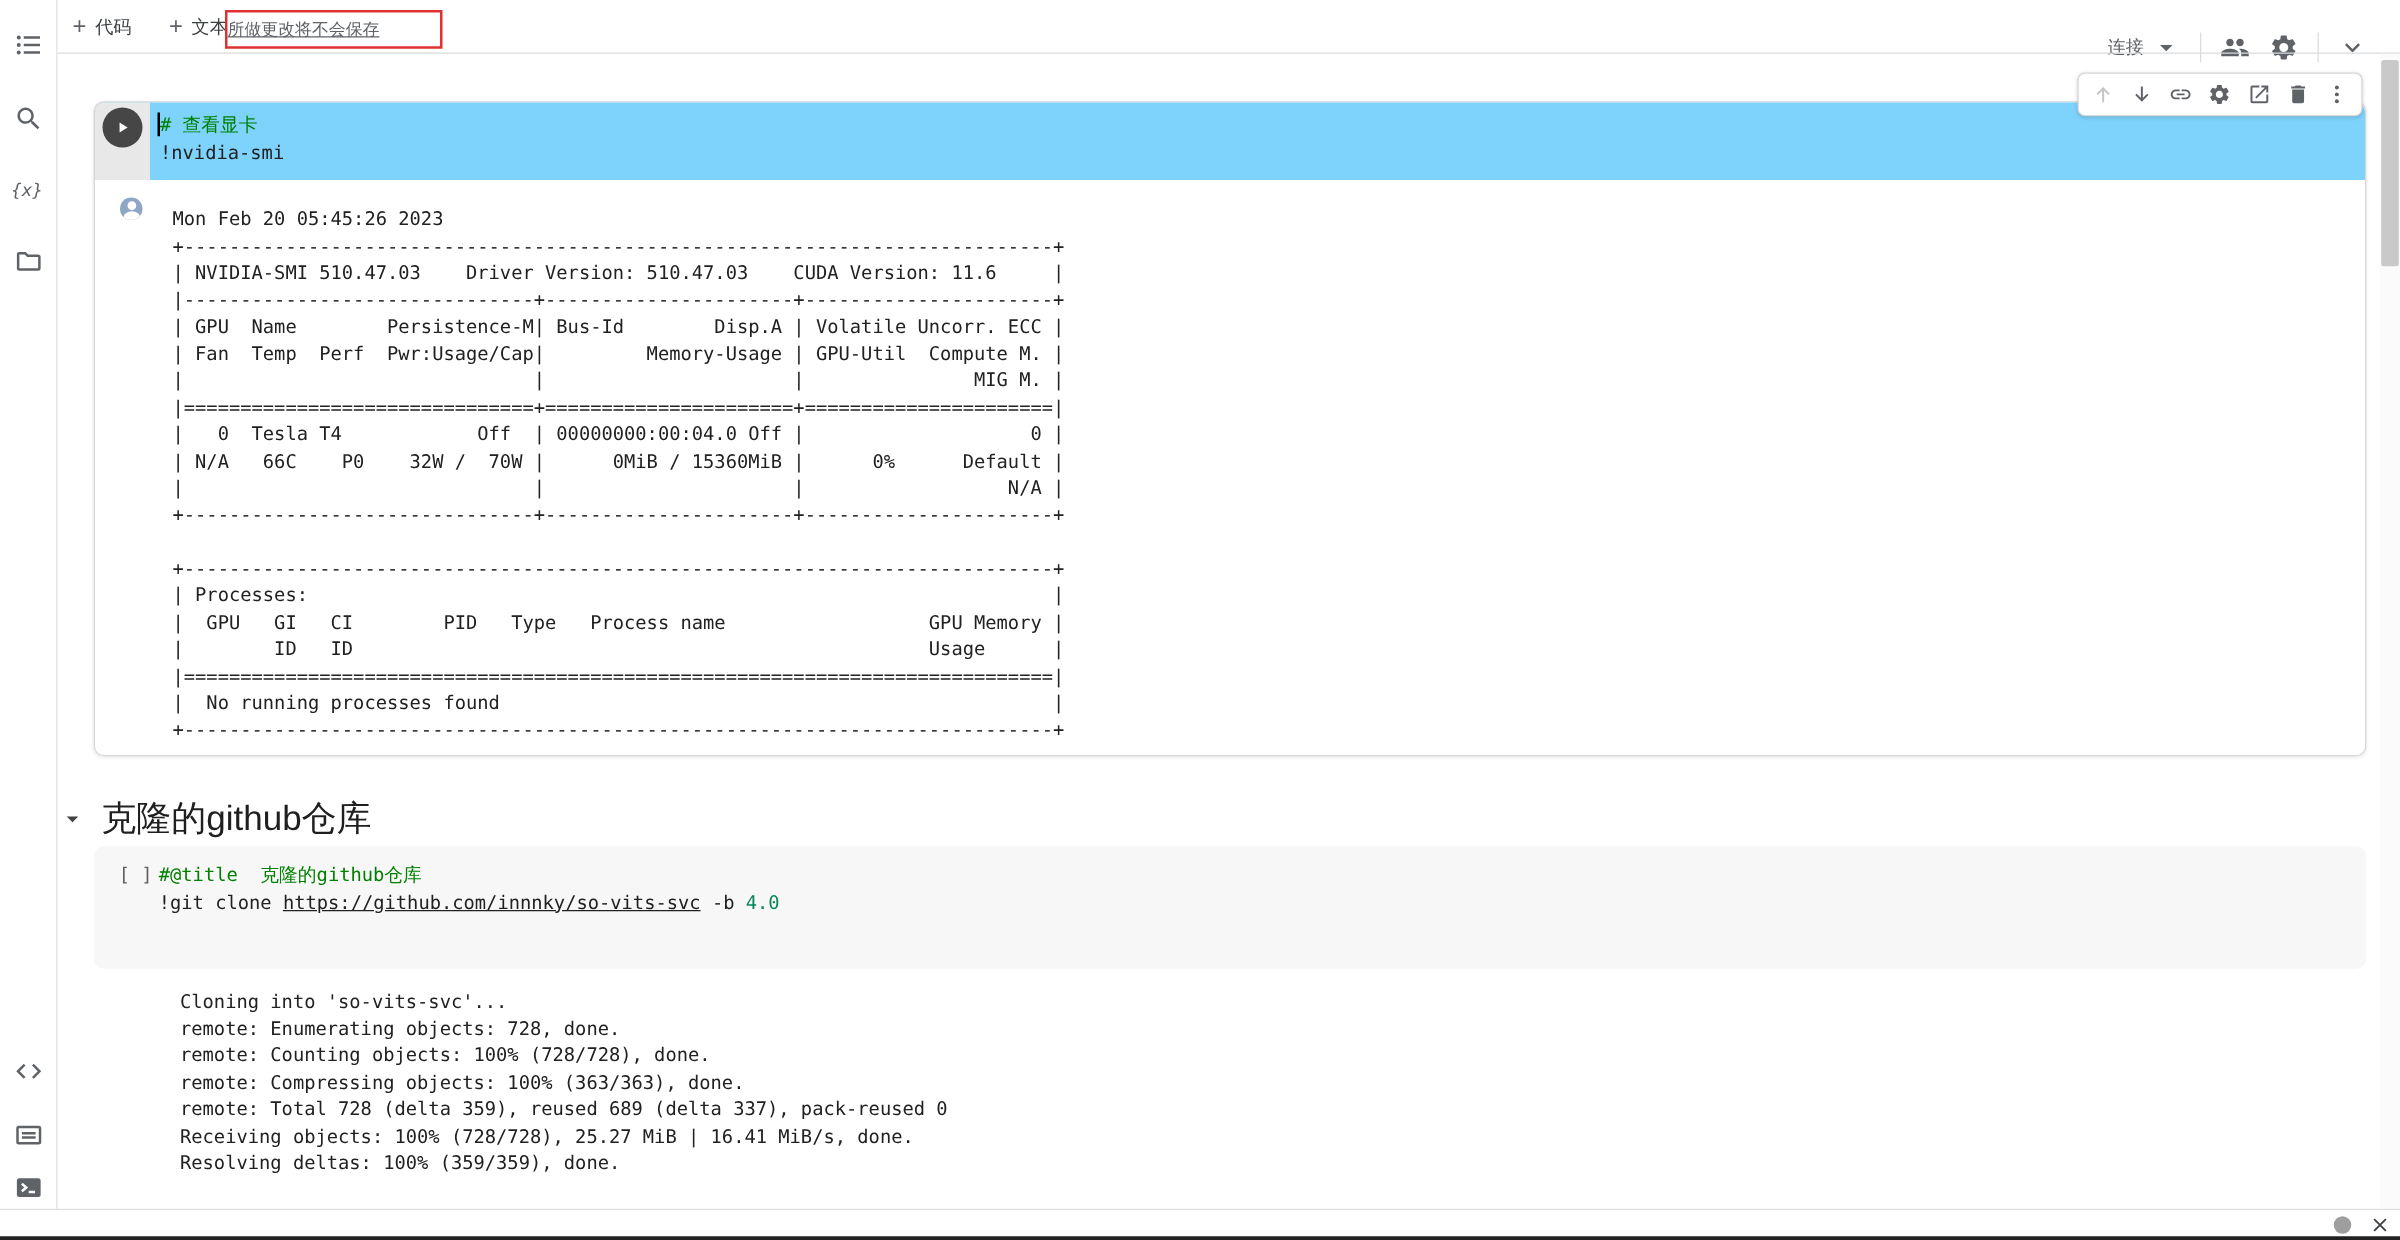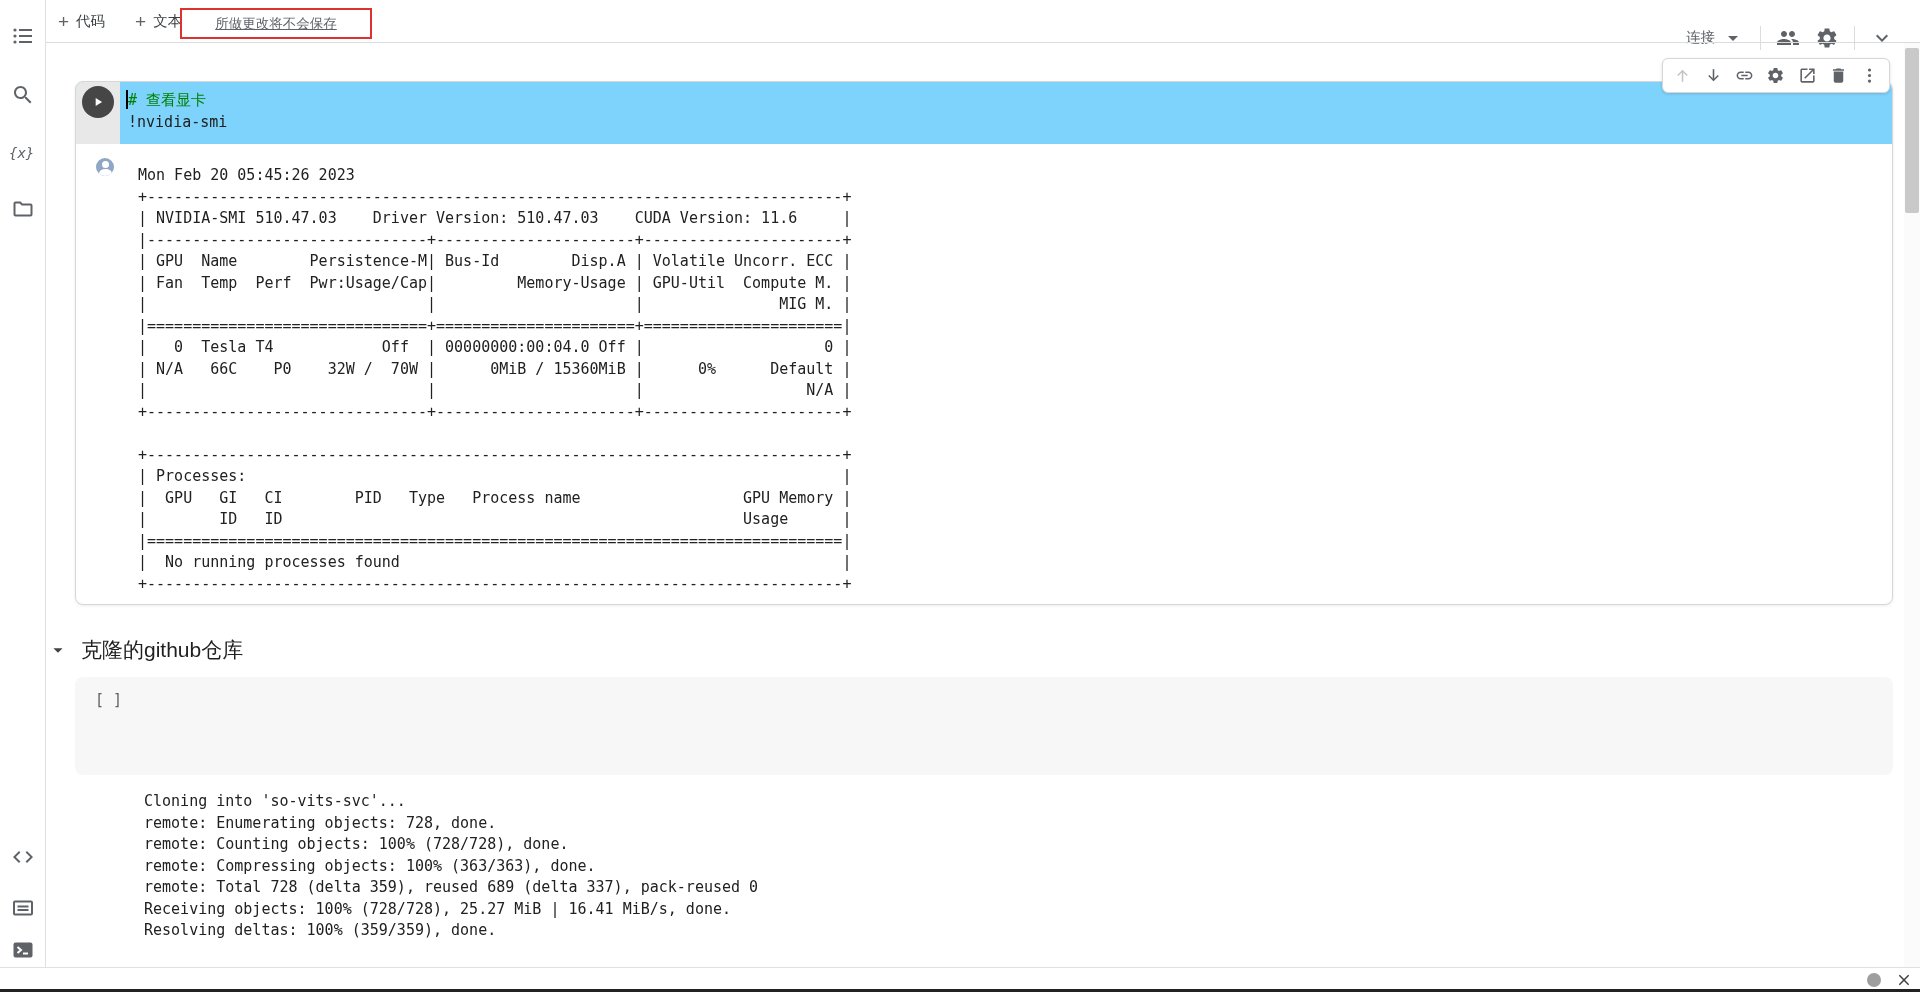--- a/index.html
+++ b/index.html
@@ -9,22 +9,22 @@
   svg { display:block; }
   .ic { color:#5f6368; }
   .ic svg { width:24px; height:24px; }
 
   
   #topbar { position:absolute; left:0; top:0; width:1920px; height:43px; background:#fff; }
   #topbar .hline { position:absolute; left:46px; right:0; bottom:0; height:1px; background:#dadce0; }
   #topbar-left { position:absolute; left:58px; top:0; height:43px; display:flex; align-items:center; gap:30px; }
   .tb-btn { display:flex; align-items:center; gap:7px; color:#3c4043; font-size:14.5px; cursor:pointer; }
   .plus { font-size:19px; color:#5f6368; line-height:1; }
-  #red-box { position:absolute; left:180px; top:8px; width:192px; height:31px;
-    border:2px solid #e03131; display:flex; align-items:center; justify-content:center; }
+  #red-box { position:absolute; left:180px; top:8px; width:174px; height:31px;
+    border:2px solid #e03131; display:flex; align-items:center; justify-content:flex-start; }
   #unsaved-link { color:#5f6368; font-size:13.5px; text-decoration:underline; cursor:pointer; white-space:nowrap; }
   #topbar-right { position:absolute; right:26px; top:16px; height:43px; display:flex; align-items:center; gap:15px; }
   #connect-btn { display:flex; align-items:center; gap:6px; color:#5f6368; font-size:14.5px; cursor:pointer; }
   .vdiv { width:1px; height:24px; background:#dadce0; }
   .corner-notch { position:absolute; left:0; top:0; width:11px; height:42px; background:#f1f3f4; border-radius:0 0 8px 0; }
 
   
   #sidebar { position:absolute; left:0; top:0; width:46px; height:967px; background:#fff; border-right:1px solid #e0e0e0; }
   .side-ic { position:absolute; left:11px; width:24px; height:24px; color:#5f6368; cursor:pointer; }
   #var-icon { font-family:"DejaVu Sans Mono", monospace; font-size:14px; color:#5f6368;
@@ -60,21 +60,21 @@
     border:1px solid #d7d7d7; border-radius:6px; box-shadow:0 1px 3px rgba(0,0,0,.15);
     display:flex; align-items:center; justify-content:space-around; padding:0 4px; }
   .ct-btn { background:none; border:none; width:24px; height:24px; color:#5f6368; cursor:pointer;
     display:flex; align-items:center; justify-content:center; padding:0; }
   .ct-btn svg { width:19px; height:19px; }
   .ct-btn.disabled { color:#c4c4c4; }
 
   
   #section-header { position:absolute; left:47px; top:636px; display:flex; align-items:center; gap:12px; }
   #section-tri { width:22px; height:22px; color:#424242; cursor:pointer; }
-  #section-title { font-size:21px; font-weight:500; color:#1f1f1f; }
+  #section-title { font-size:28px; font-weight:500; color:#1f1f1f; }
 
   
   #cell2-editor { position:absolute; left:75px; top:677px; width:1818px; height:98px; background:#f7f7f7; border-radius:8px; }
   #cell2-marker { position:absolute; left:20px; top:13px; color:#616161; cursor:pointer; }
   #cell2-code { position:absolute; left:52px; top:13px; }
   #cell2-output { position:absolute; left:144px; top:791px; }
 
   
   #bottombar { position:absolute; left:0; top:967px; width:1920px; height:25px; background:#fff; border-top:1px solid #e0e0e0; }
   #status-dot { position:absolute; left:1867px; top:5px; width:14px; height:14px; border-radius:50%; background:#9e9e9e; }
@@ -259,20 +259,22 @@
     <span id="section-tri">
       <svg viewBox="0 0 24 24" fill="currentColor" width="22" height="22">
           <path d="M7 10l5 5 5-5z"></path>
         </svg>
     </span>
     <span id="section-title">克隆的github仓库</span>
   </div>
 
   <div id="cell2-editor">
     <span id="cell2-marker" class="mono">[ ]</span>
+    <pre id="cell2-code" class="mono"><span class="cmt">#@title  克隆的github仓库</span>
+<span>!git clone </span><span class="code-url">https://github.com/innnky/so-vits-svc</span><span> -b </span><span class="num">4.0</span></pre>
   </div>
   <pre id="cell2-output" class="mono">Cloning into 'so-vits-svc'...
 remote: Enumerating objects: 728, done.
 remote: Counting objects: 100% (728/728), done.
 remote: Compressing objects: 100% (363/363), done.
 remote: Total 728 (delta 359), reused 689 (delta 337), pack-reused 0
 Receiving objects: 100% (728/728), 25.27 MiB | 16.41 MiB/s, done.
 Resolving deltas: 100% (359/359), done.</pre>
 
   <div id="scroll-track">

